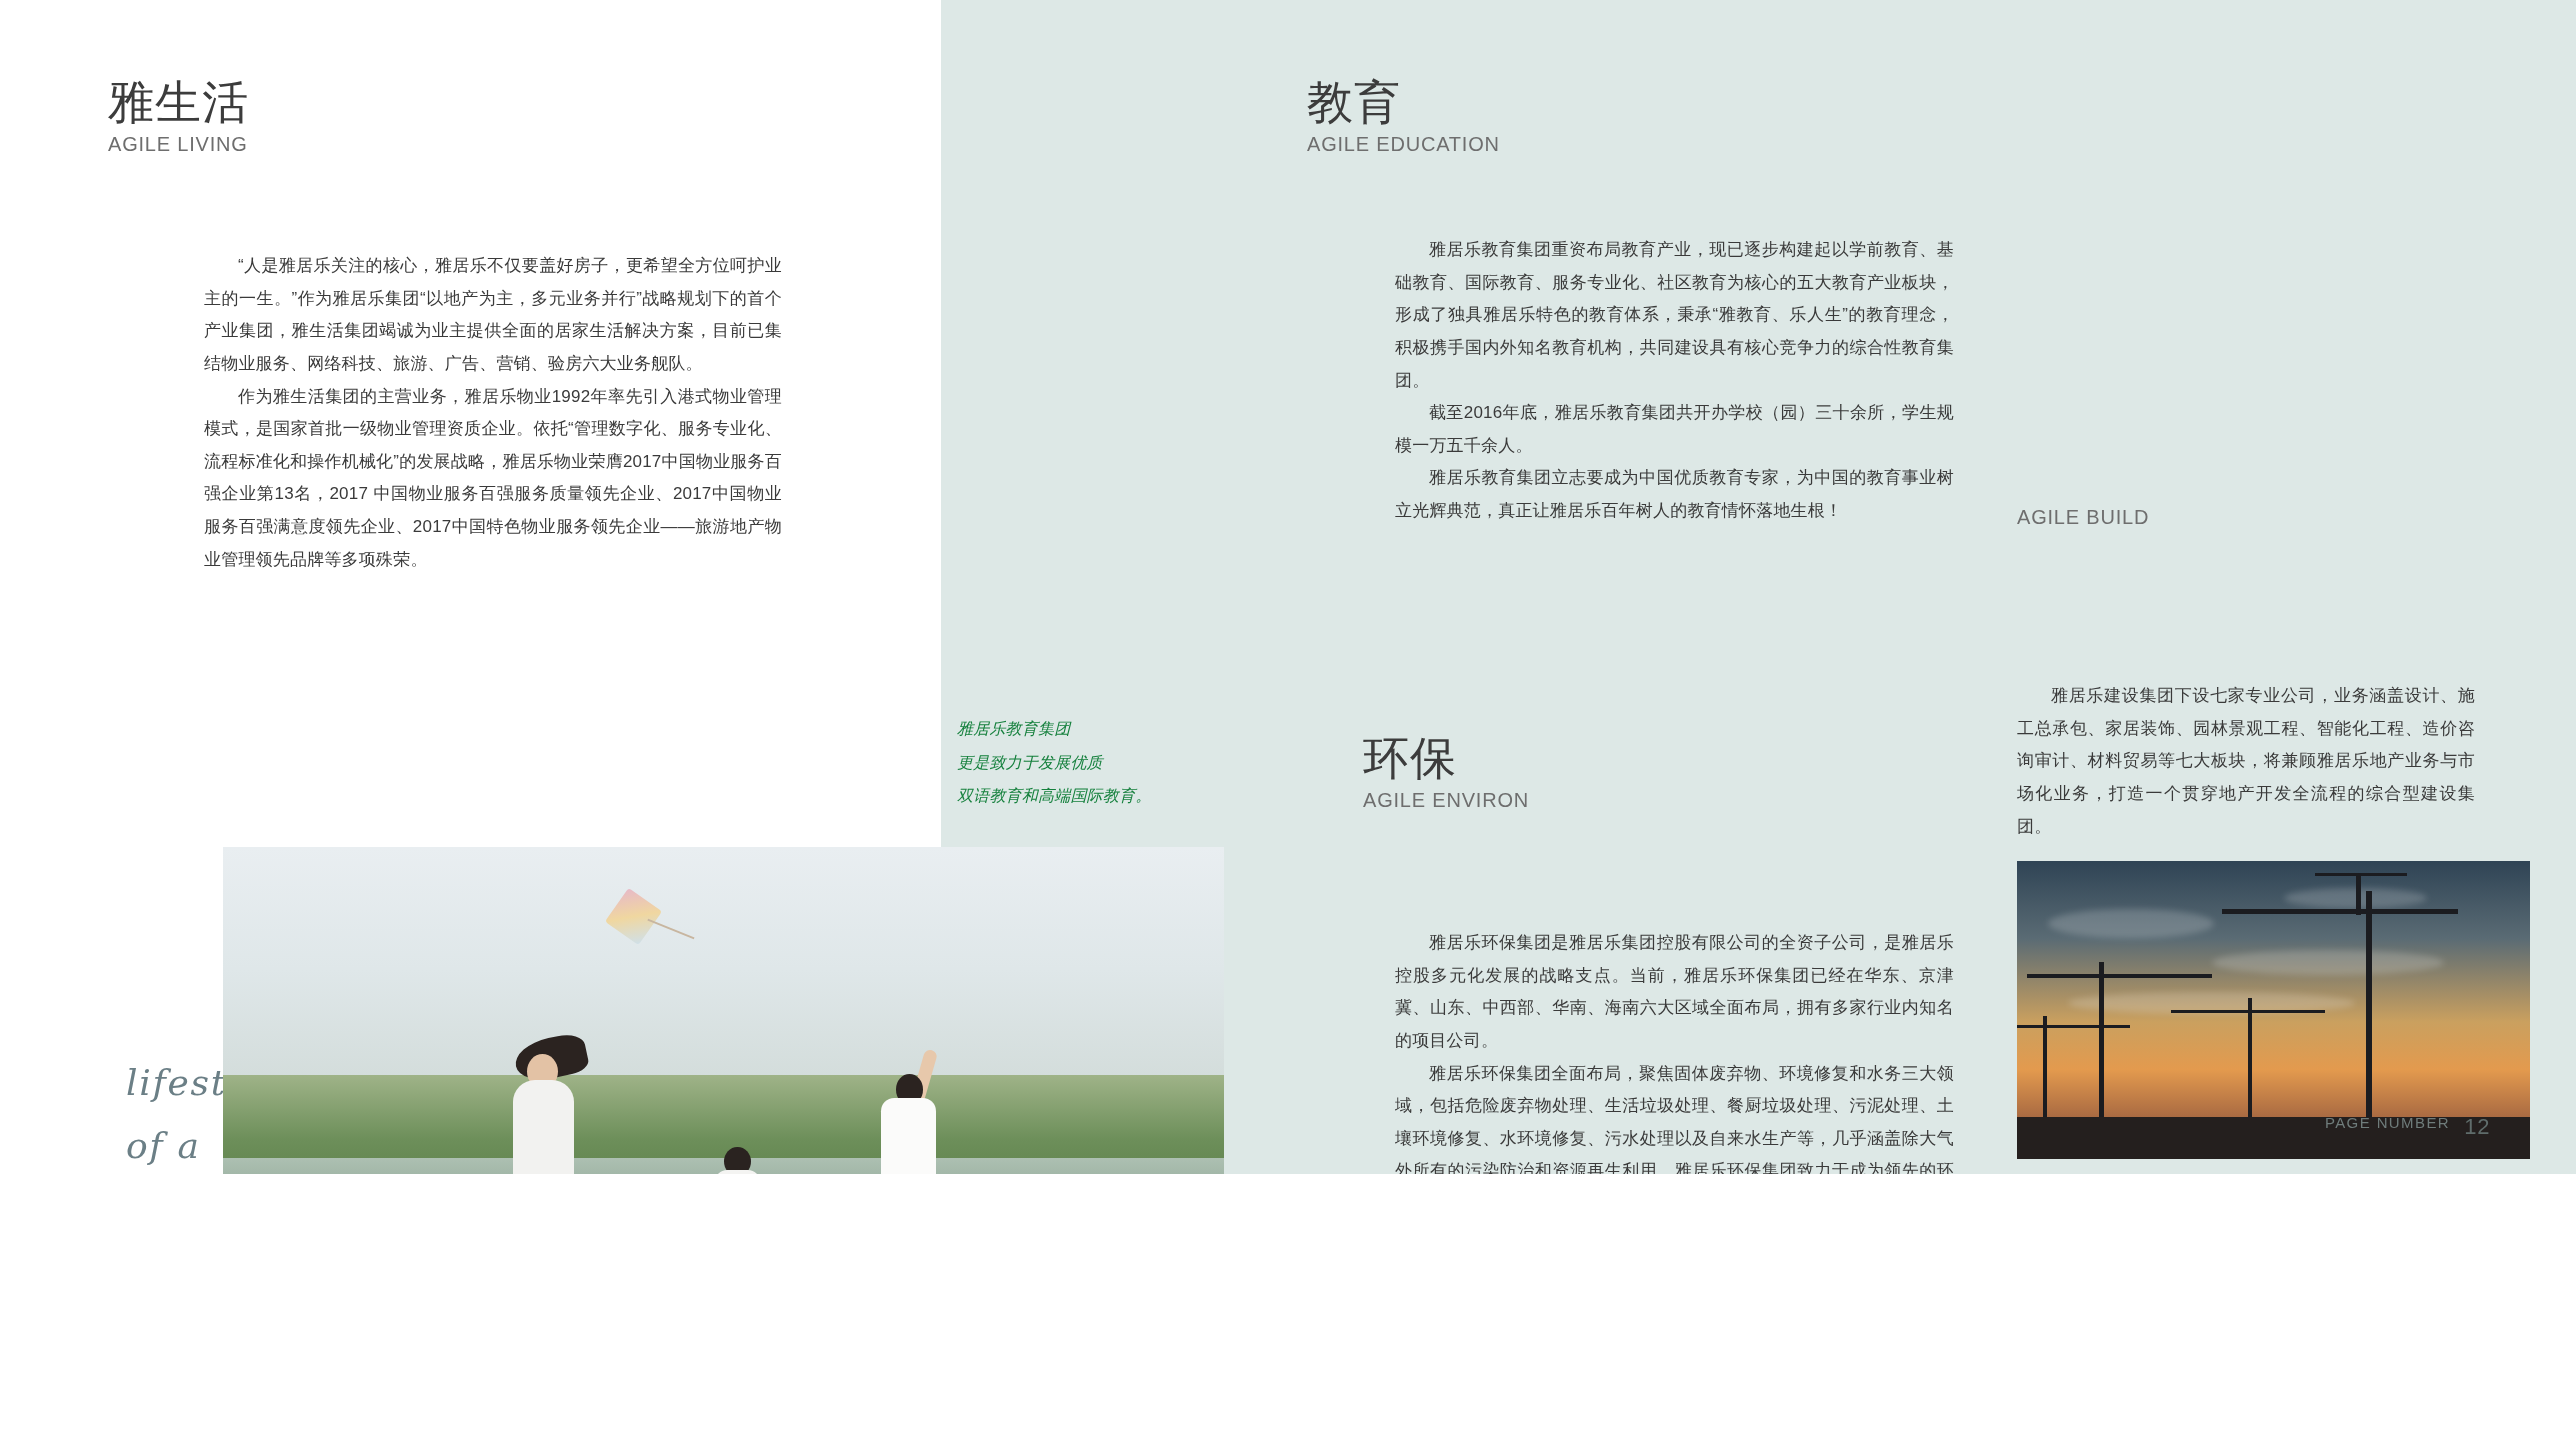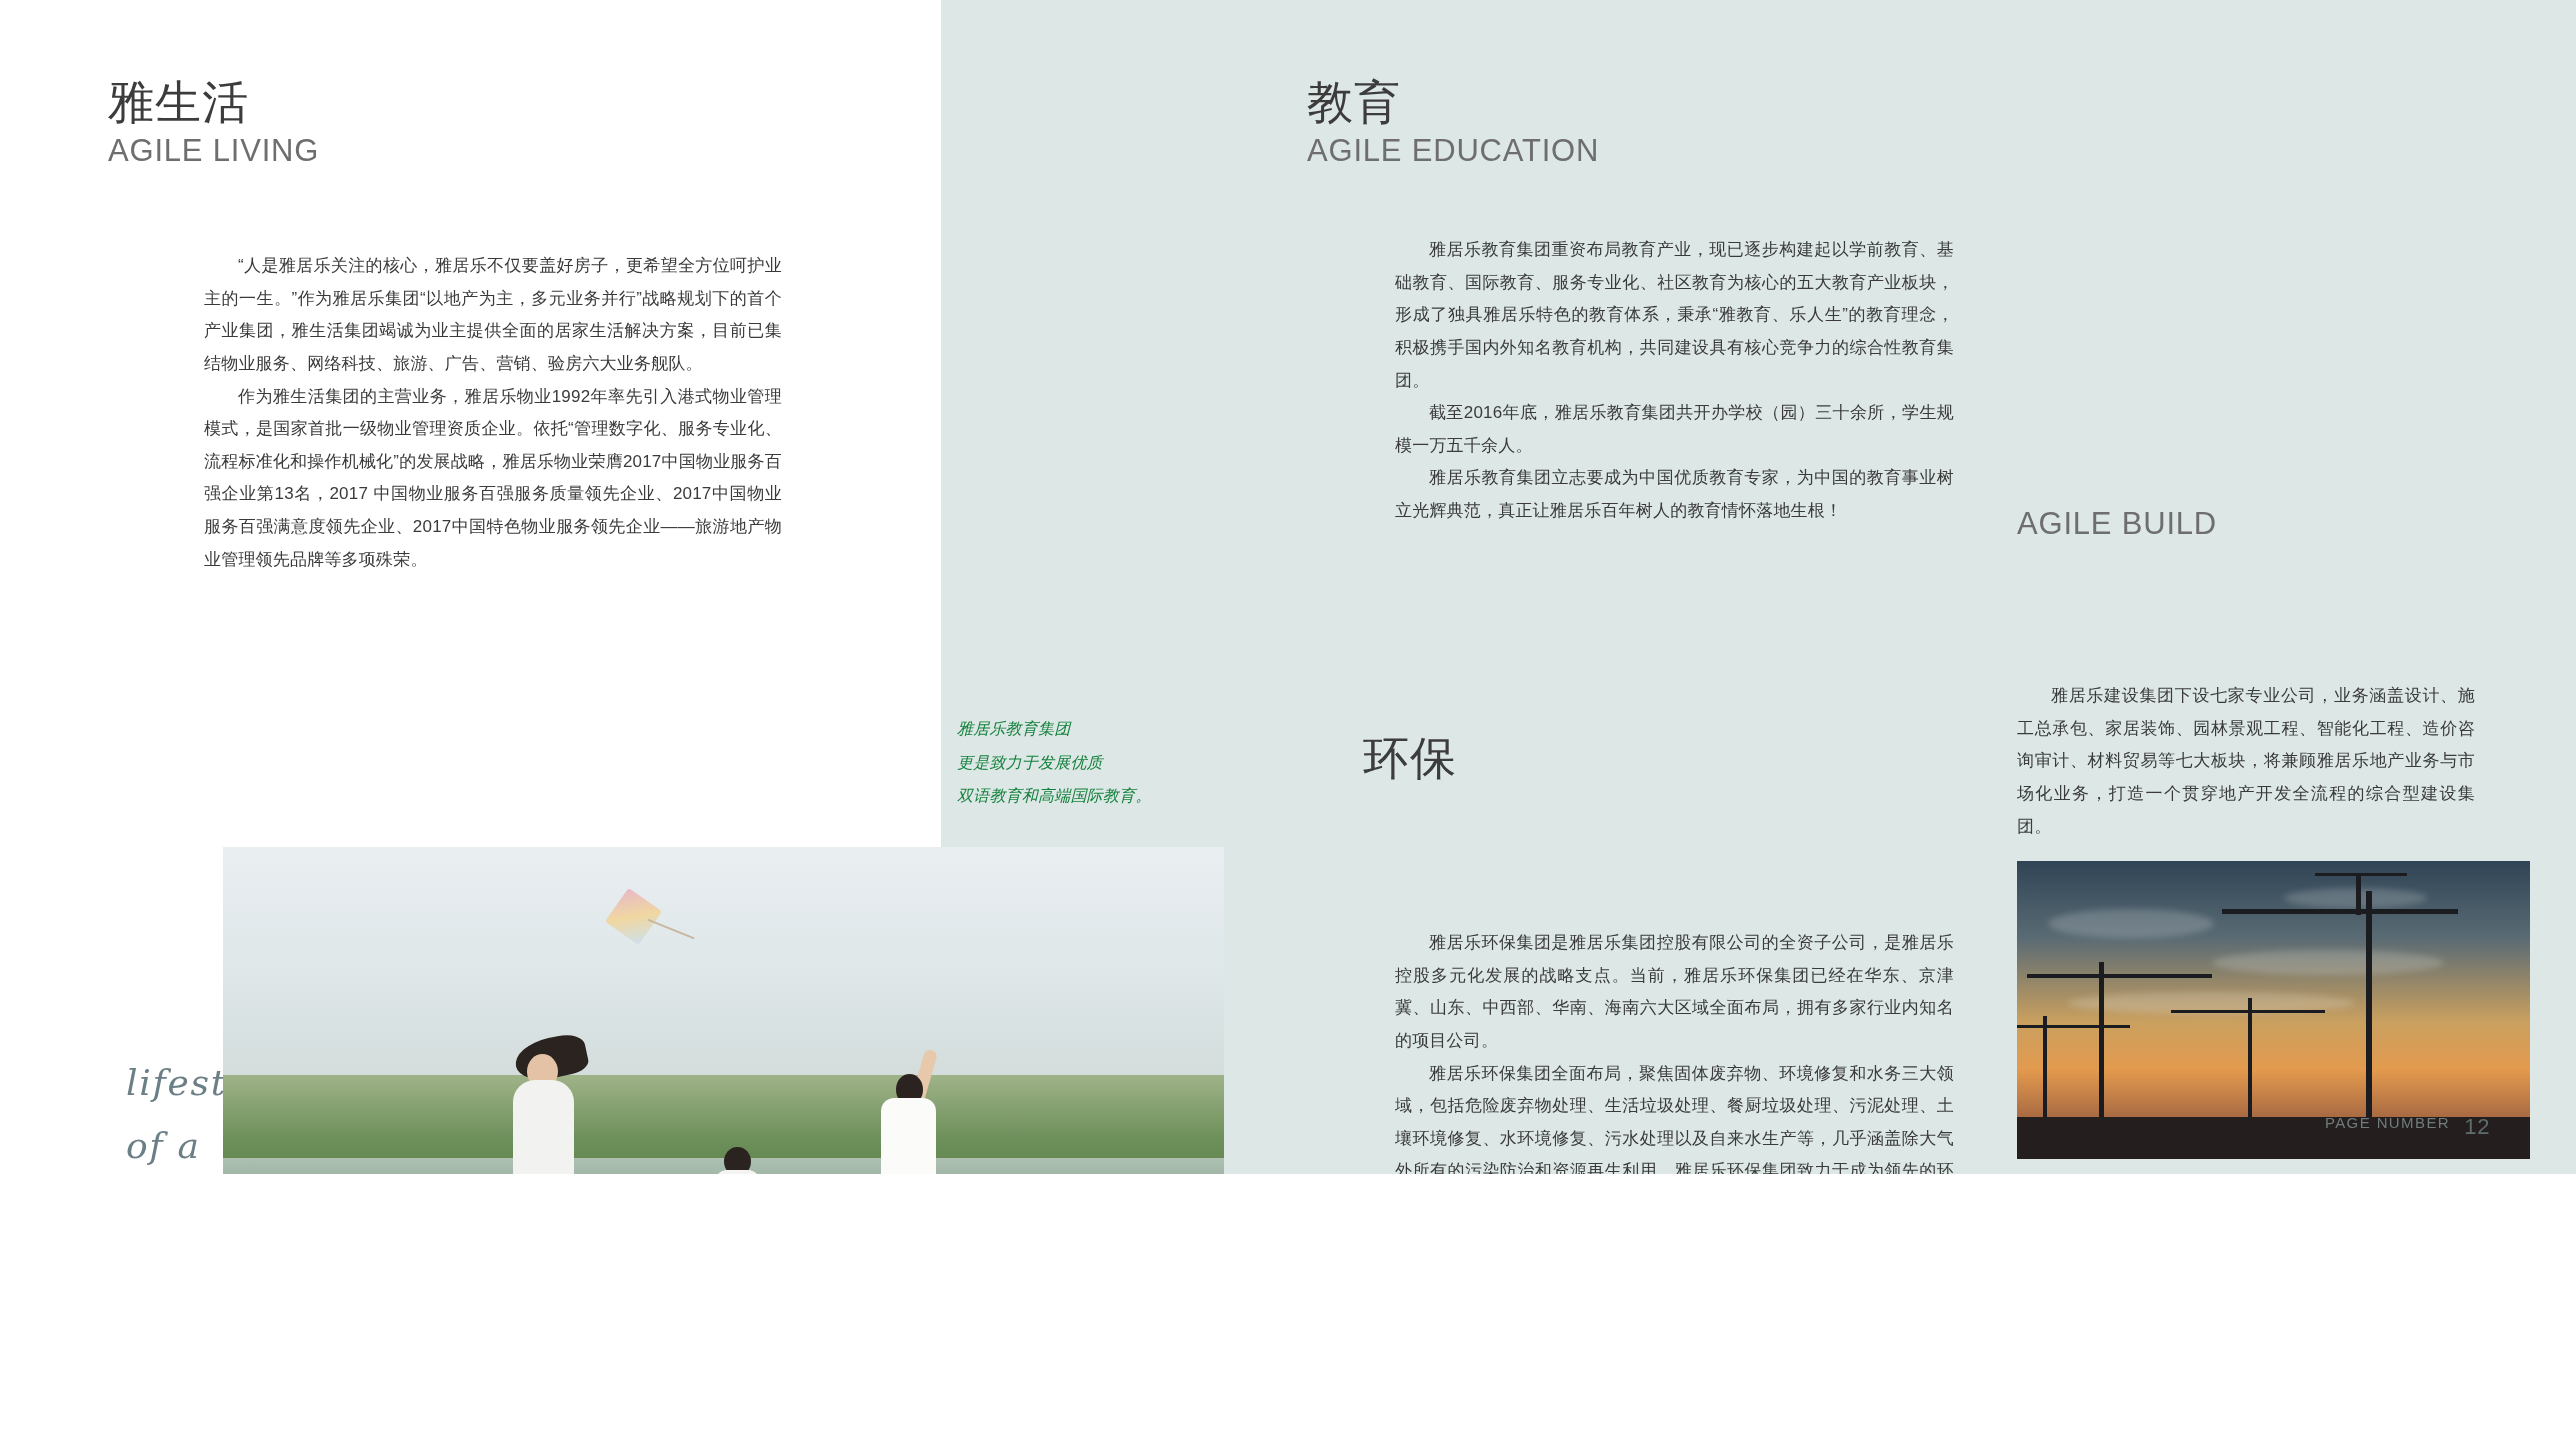--- a/index.html
+++ b/index.html
@@ -33,21 +33,21 @@
   
   .heading-cn {
     font-size: 46px;
     font-weight: normal;
     color: #3c3c3c;
     letter-spacing: 1.1px;
     line-height: 1.05;
     margin: 0;
   }
   .heading-en {
-    font-size: 31px;
+    font-size: 20px;
     font-weight: normal;
     color: #6e6e6e;
     letter-spacing: 0.8px;
     line-height: 1.2;
     margin: 5.5px 0 0 0;
   }
   
   .body-copy {
     font-size: 17px;
     line-height: 1.92;
@@ -398,20 +398,21 @@
   </div>
 
   <div id="education-caption" class="caption">
     <p>雅居乐教育集团</p>
     <p>更是致力于发展优质</p>
     <p>双语教育和高端国际教育。</p>
   </div>
 
   <div id="environ-heading">
     <h1 class="heading-cn">环保</h1>
+    <h2 class="heading-en">AGILE ENVIRON</h2>
   </div>
 
   <div id="environ-body" class="body-copy">
     <p>雅居乐环保集团是雅居乐集团控股有限公司的全资子公司，是雅居乐控股多元化发展的战略支点。当前，雅居乐环保集团已经在华东、京津冀、山东、中西部、华南、海南六大区域全面布局，拥有多家行业内知名的项目公司。</p>
     <p>雅居乐环保集团全面布局，聚焦固体废弃物、环境修复和水务三大领域，包括危险废弃物处理、生活垃圾处理、餐厨垃圾处理、污泥处理、土壤环境修复、水环境修复、污水处理以及自来水生产等，几乎涵盖除大气外所有的污染防治和资源再生利用。雅居乐环保集团致力于成为领先的环境服务投资运营商，为城市及乡镇环境提供平台级的系统解决方案和综合环境服务。</p>
   </div>
 
   <div id="build-heading">
     <h2 class="heading-en">AGILE BUILD</h2>
   </div>

